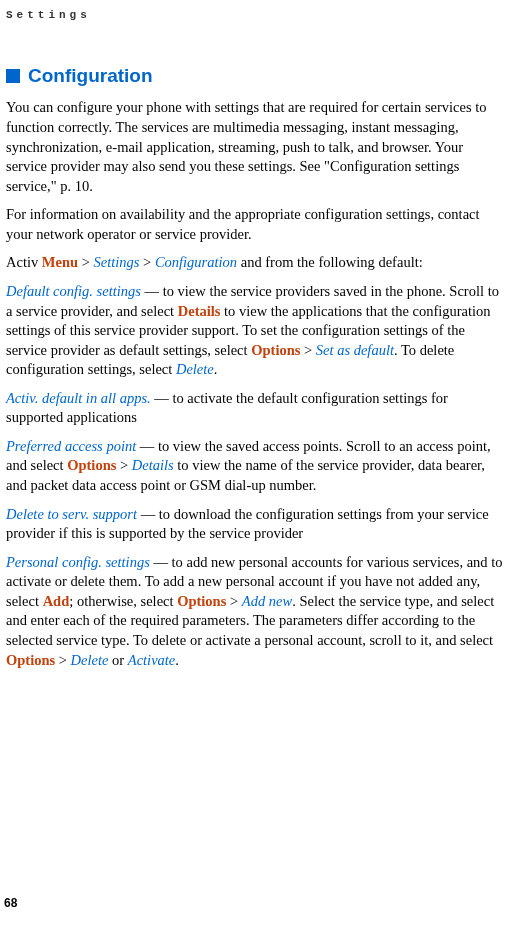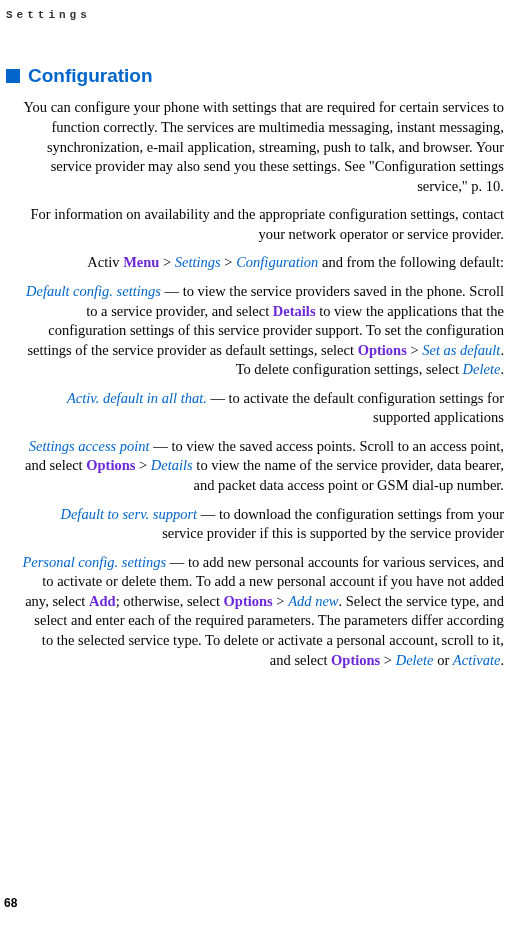--- a/index.html
+++ b/index.html
@@ -37,25 +37,24 @@
       flex-shrink: 0;
     }
     .section-heading {
       font-family: Arial, Helvetica, sans-serif;
       font-size: 19px;
       font-weight: bold;
       color: #0066cc;
     }
     p {
       margin-bottom: 9px;
-      margin-left: 16px;
-      text-align: right;
+      margin-left: 2px;
     }
     .blue-bold {
-      color: #6d28d9;
+      color: #c2410c;
       font-weight: bold;
     }
     .blue-italic {
       color: #0066cc;
       font-style: italic;
     }
     .page-number {
       position: absolute;
       bottom: 14px;
       left: 4px;
@@ -80,28 +79,28 @@
 
 <p>
   <span>Activ </span><span class="blue-bold">Menu</span><span> &gt; </span><span class="blue-italic">Settings</span><span> &gt; </span><span class="blue-italic">Configuration</span><span> and from the following default:</span>
 </p>
 
 <p>
   <span class="blue-italic">Default config. settings</span><span> — to view the service providers saved in the phone. Scroll to a service provider, and select </span><span class="blue-bold">Details</span><span> to view the applications that the configuration settings of this service provider support. To set the configuration settings of the service provider as default settings, select </span><span class="blue-bold">Options</span><span> &gt; </span><span class="blue-italic">Set as default</span><span>. To delete configuration settings, select </span><span class="blue-italic">Delete</span><span>.</span>
 </p>
 
 <p>
-  <span class="blue-italic">Activ. default in all that.</span><span> — to activate the default configuration settings for supported applications</span>
+  <span class="blue-italic">Activ. default in all apps.</span><span> — to activate the default configuration settings for supported applications</span>
 </p>
 
 <p>
-  <span class="blue-italic">Settings access point</span><span> — to view the saved access points. Scroll to an access point, and select </span><span class="blue-bold">Options</span><span> &gt; </span><span class="blue-italic">Details</span><span> to view the name of the service provider, data bearer, and packet data access point or GSM dial-up number.</span>
+  <span class="blue-italic">Preferred access point</span><span> — to view the saved access points. Scroll to an access point, and select </span><span class="blue-bold">Options</span><span> &gt; </span><span class="blue-italic">Details</span><span> to view the name of the service provider, data bearer, and packet data access point or GSM dial-up number.</span>
 </p>
 
 <p>
-  <span class="blue-italic">Default to serv. support</span><span> — to download the configuration settings from your service provider if this is supported by the service provider</span>
+  <span class="blue-italic">Delete to serv. support</span><span> — to download the configuration settings from your service provider if this is supported by the service provider</span>
 </p>
 
 <p>
   <span class="blue-italic">Personal config. settings</span><span> — to add new personal accounts for various services, and to activate or delete them. To add a new personal account if you have not added any, select </span><span class="blue-bold">Add</span><span>; otherwise, select </span><span class="blue-bold">Options</span><span> &gt; </span><span class="blue-italic">Add new</span><span>. Select the service type, and select and enter each of the required parameters. The parameters differ according to the selected service type. To delete or activate a personal account, scroll to it, and select </span><span class="blue-bold">Options</span><span> &gt; </span><span class="blue-italic">Delete</span><span> or </span><span class="blue-italic">Activate</span><span>.</span>
 </p>
 
 <div class="page-number">68</div>
 
 </body></html>

